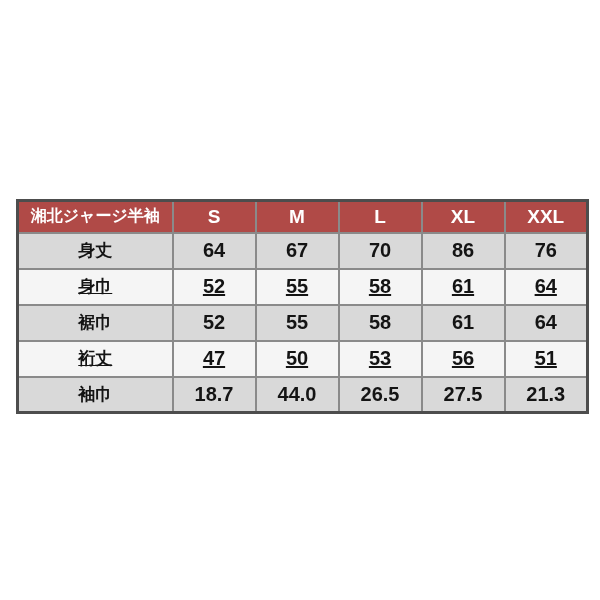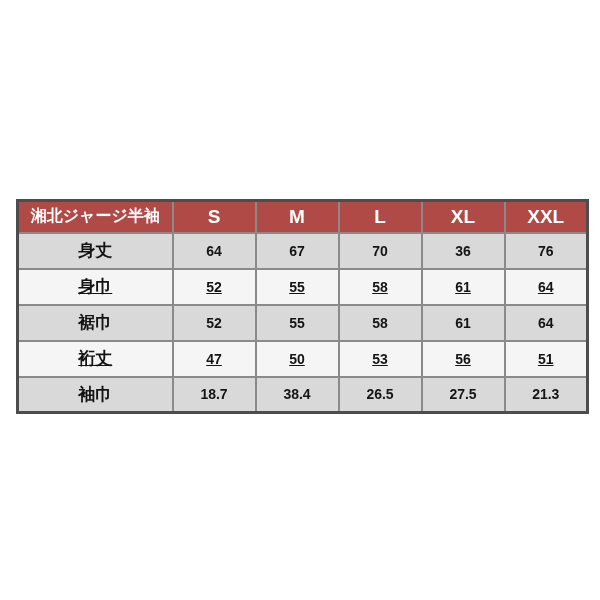--- a/index.html
+++ b/index.html
@@ -43,21 +43,21 @@
     font-size: 16px;
   }
   thead th.size-col {
     font-size: 19px;
   }
   tbody tr {
     height: 36px;
   }
   tbody td {
     color: var(--value-text, #141414);
-    font-size: 14px;
+    font-size: 20px;
   }
   tbody td.row-label {
     font-size: 17px;
   }
   tbody tr.odd td {
     background: var(--row-odd-bg, #d9d9d9);
   }
   tbody tr.even td {
     background: var(--row-even-bg, #f5f5f5);
     text-decoration: underline;
@@ -85,21 +85,21 @@
           <th class="size-col">XL</th>
           <th class="size-col">XXL</th>
         </tr>
     </thead>
     <tbody>
         <tr class="odd">
           <td class="row-label">身丈</td>
           <td>64</td>
           <td>67</td>
           <td>70</td>
-          <td>36</td>
+          <td>86</td>
           <td>76</td>
         </tr>
         <tr class="even">
           <td class="row-label">身巾</td>
           <td>52</td>
           <td>55</td>
           <td>58</td>
           <td>61</td>
           <td>64</td>
         </tr>
@@ -115,20 +115,20 @@
           <td class="row-label">裄丈</td>
           <td>47</td>
           <td>50</td>
           <td>53</td>
           <td>56</td>
           <td>51</td>
         </tr>
         <tr class="odd">
           <td class="row-label">袖巾</td>
           <td>18.7</td>
-          <td>38.4</td>
+          <td>44.0</td>
           <td>26.5</td>
           <td>27.5</td>
           <td>21.3</td>
         </tr>
       </tbody>
   </table>
 </div>
 
 </body></html>

